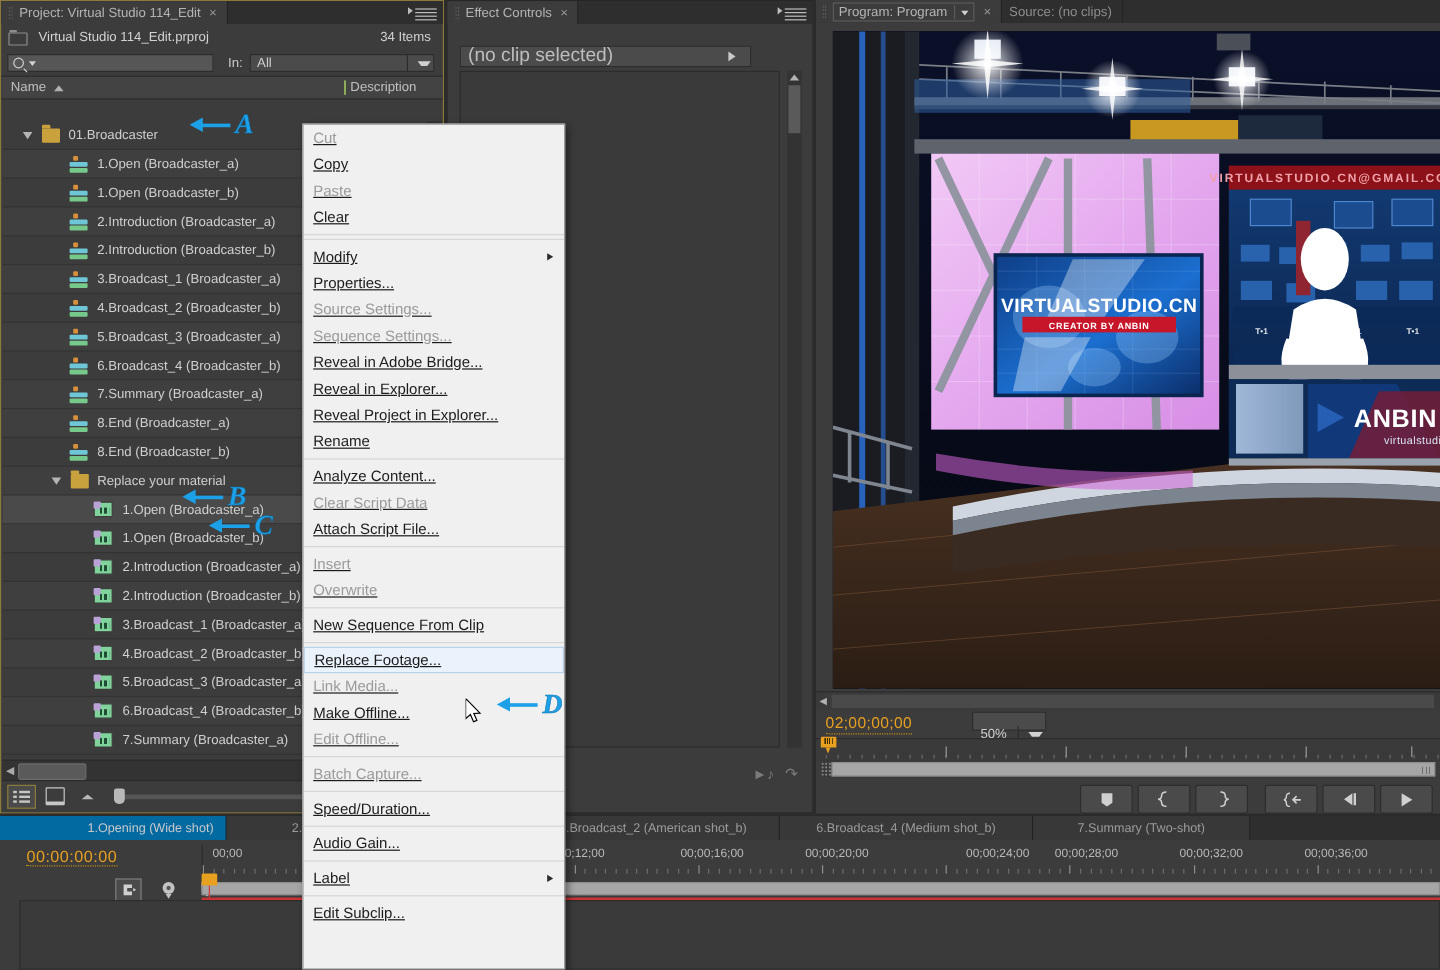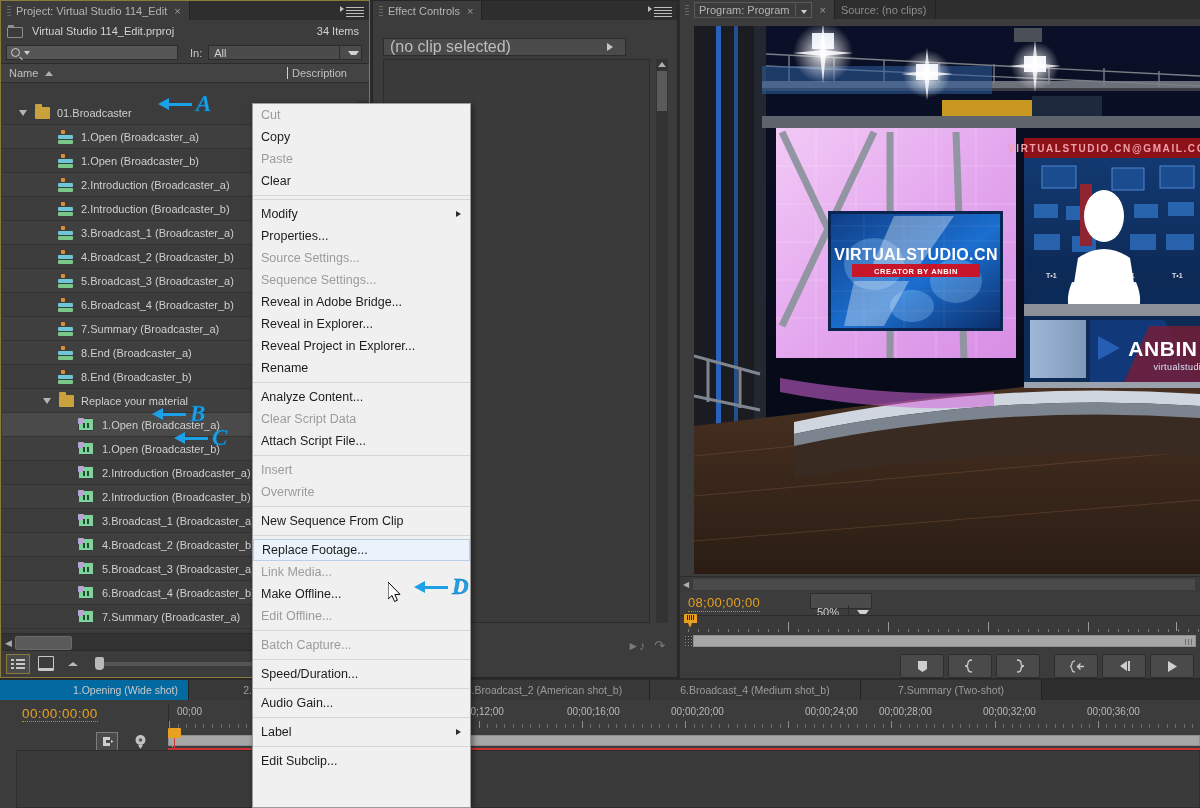--- a/index.html
+++ b/index.html
@@ -167,21 +167,21 @@
   #tlScrollbar{position:absolute;left:168px;right:0;top:55px;height:11px;background:#a6a6a6;border:1px solid #8f8f8f;box-sizing:border-box;}
   #tlPlayhead{position:absolute;left:168px;top:48px;width:13px;height:60px;}
   #tlPlayhead .cap{width:13px;height:10px;background:#e8a020;border-radius:1px;}
   #tlPlayhead .line{position:absolute;left:6px;top:10px;width:1px;height:50px;background:#d03b3b;}
   #tlRedLine{position:absolute;left:168px;right:0;top:68px;height:2px;background:#c33;}
   #tlTrack{position:absolute;left:16px;right:0;top:70px;bottom:0;background:#3a3a3a;border:1px solid #2d2d2d;}
 
   
   #ctxMenu{position:absolute;left:252px;top:103px;width:219px;height:705px;background:#f0f0f0;
      border:1px solid #9a9a9a;box-shadow:2px 2px 6px rgba(0,0,0,.45);box-sizing:border-box;
-     font-size:12.5px;color:#1c1c1c;overflow:hidden;}
+     font-size:12.5px;color:#1c1c1c;overflow:hidden;text-decoration:underline;}
   .mi{height:22px;display:flex;align-items:center;padding-left:8px;position:relative;}
   .mi.dis{color:#9b9b9b;}
   .mi.hl{background:#eaf2fb;border:1px solid #b8d0e8;box-sizing:border-box;}
   .mi .submenu{position:absolute;right:9px;top:8px;width:0;height:0;
      border-left:5px solid #2b2b2b;border-top:3.5px solid transparent;border-bottom:3.5px solid transparent;}
   .msep{height:1px;background:#d6d6d6;margin:3px 0;}
   #cursor{position:absolute;left:388px;top:582px;width:14px;height:22px;z-index:60;}
 
   
   .annot{position:absolute;display:flex;align-items:center;z-index:70;}
@@ -663,21 +663,21 @@
 
       <path d="M86 352 Q200 372 300 366 L300 380 Q200 388 86 366 Z" fill="#d264d8" opacity=".55"></path>
     </svg>
   </div>
 
   <div id="progBottomScroll">
     <span class="la">◀</span>
     <span class="tr"></span>
   </div>
 
-  <div id="progTC">08;00;00;00</div>
+  <div id="progTC">02;00;00;00</div>
 
   <div id="progZoom">
     <span>50%</span>
     <span class="cbtn">
         <span class="caretdn" style="margin:0"></span>
       </span>
   </div>
 
   <div id="progRuler">
     <div class="tickrow"></div>

